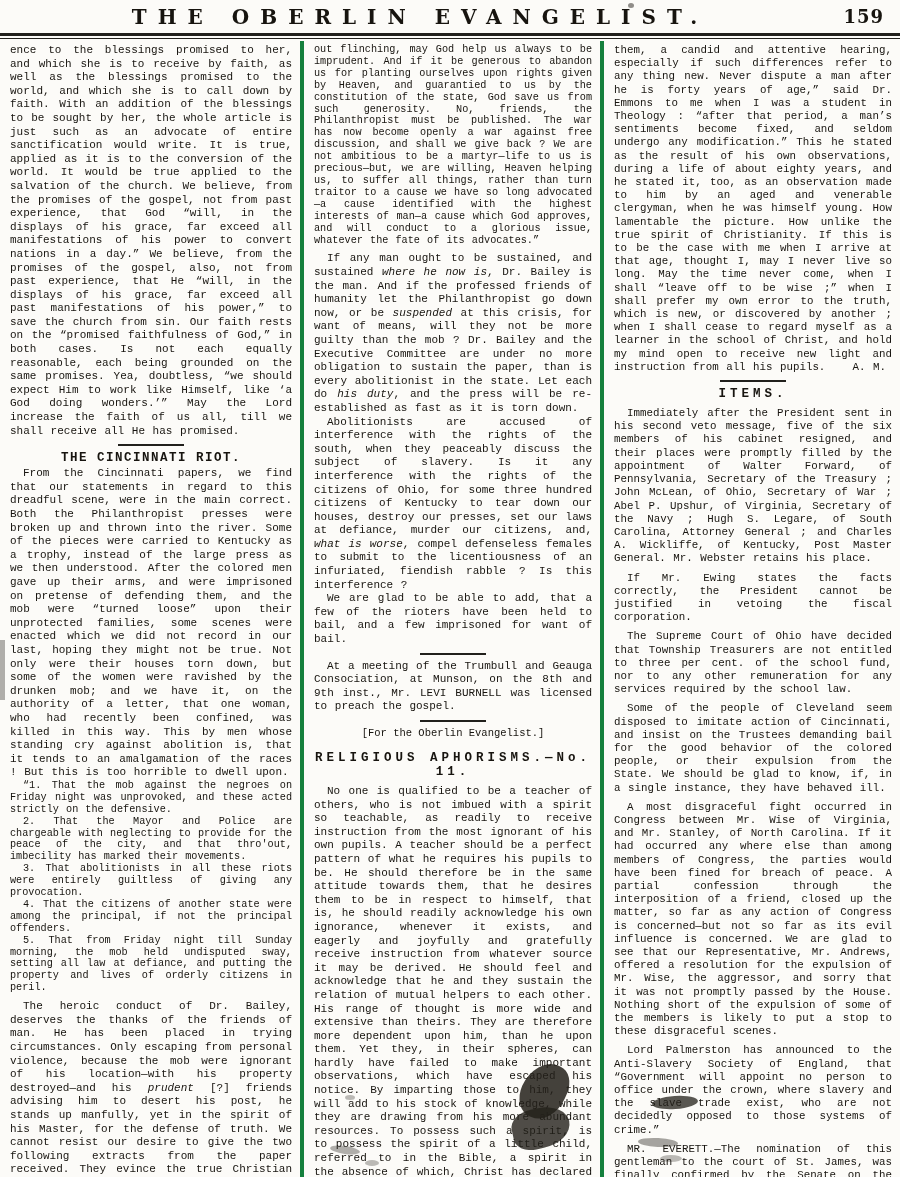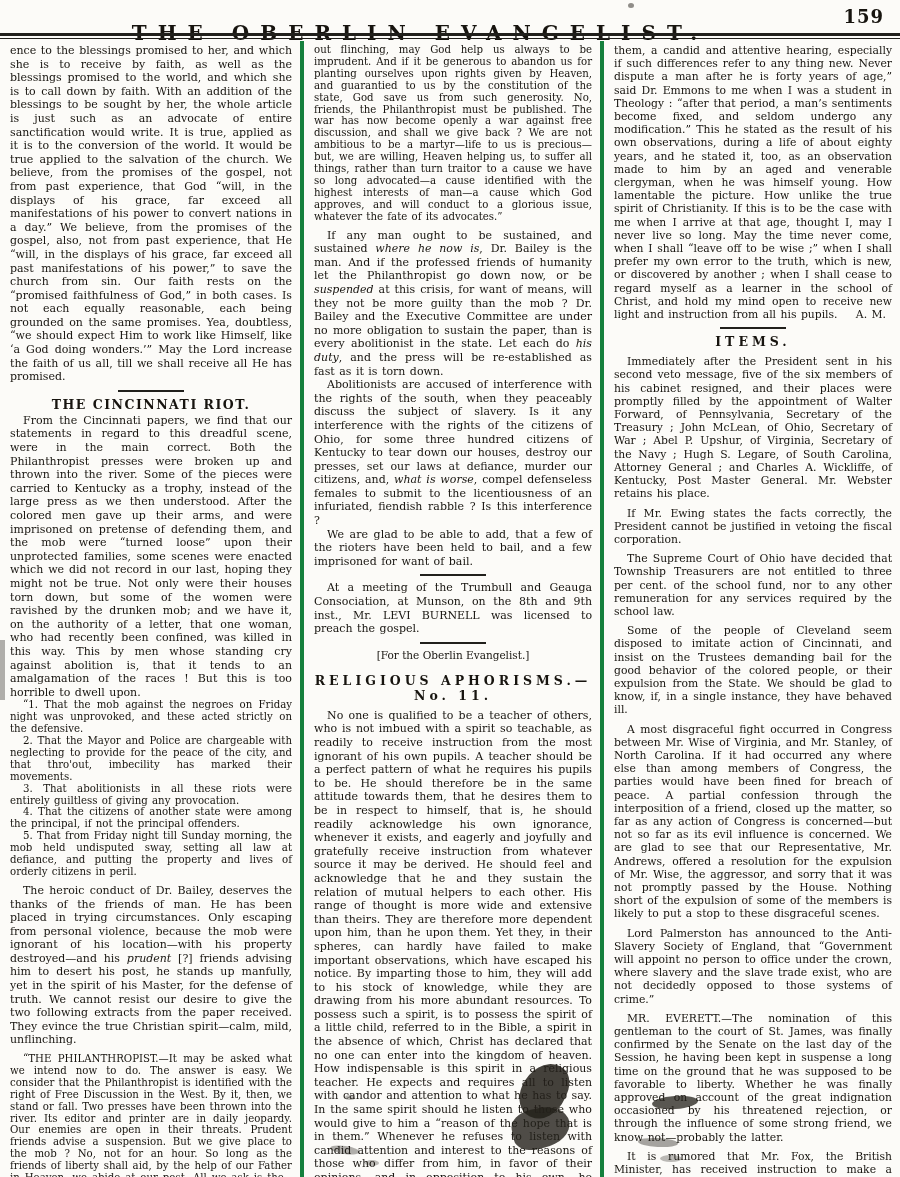--- a/index.html
+++ b/index.html
@@ -7,38 +7,39 @@
     position:relative;width:900px;height:1177px;margin:0 auto;
     background:#fcfbf8;
     color:#17140f;
     font-family:"DejaVu Serif","Liberation Serif",serif;
     overflow:hidden;
   }
   
   .mast-title{
     position:absolute;top:5px;left:60px;right:120px;
     text-align:center;font-size:20px;font-weight:bold;
-    letter-spacing:11px;white-space:nowrap;margin-top:16px;
+    letter-spacing:11px;white-space:nowrap;
   }
   .mast-page{
     position:absolute;top:6px;right:16px;
     font-size:18px;font-weight:bold;letter-spacing:1px;
   }
   .head-rule{
     position:absolute;top:33px;left:0;right:0;height:2px;
     border-top:3px solid #21201c;border-bottom:1px solid #21201c;
   }
   
   .cols{
     position:absolute;top:41px;left:0;right:0;bottom:0;
     display:flex;align-items:stretch;
   }
   .col{
     width:300px;box-sizing:border-box;
     padding:3px 8px 0 10px;
+    font-family:Liberation Mono, monospace;
   }
   .col + .col{border-left:4px solid #15803d;}
   
   .para{
     font-size:11px;line-height:13.6px;text-align:justify;
     text-indent:13px;margin:0;word-spacing:1px;
   }
   .noindent{text-indent:0;}
   .small{font-size:10.2px;line-height:11.9px;}
   .tight .para{font-size:10.8px;line-height:13.2px;}

